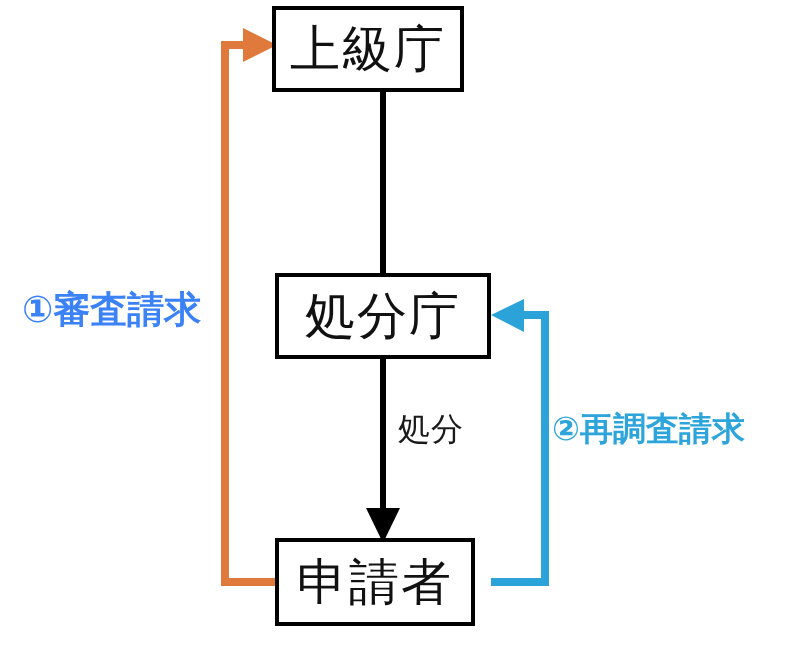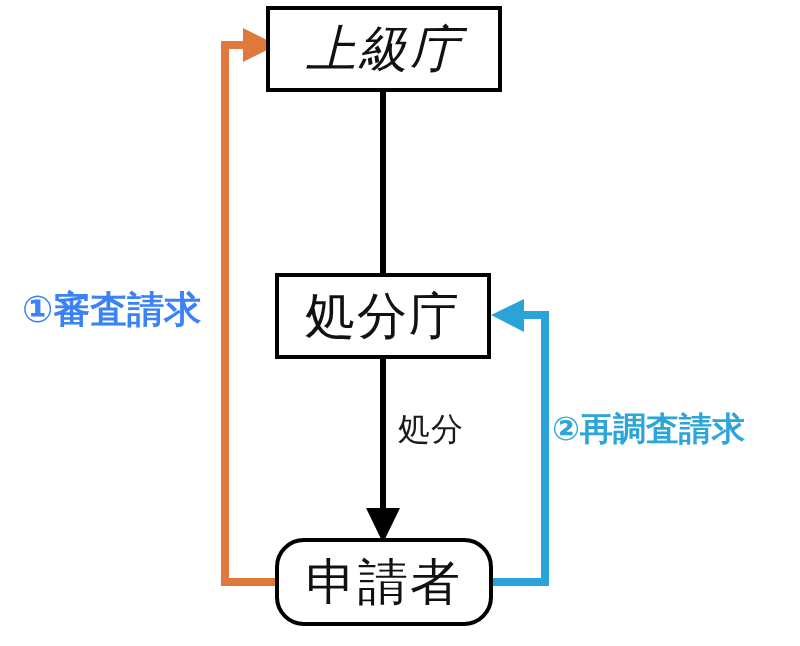--- a/index.html
+++ b/index.html
@@ -36,23 +36,23 @@
   }
   .node-label {
     font-family: "DejaVu Sans", "Liberation Sans", sans-serif;
     font-size: 50px;
     font-weight: 400;
     color: #111111;
     letter-spacing: 2px;
     line-height: 1;
     white-space: nowrap;
   }
-  #node-top    { left: 266px; top: 6px;   width: 236px; height: 86px; font-style: italic;  }
+  #node-top    { left: 272px; top: 6px;   width: 192px; height: 86px;  }
   #node-middle { left: 275px; top: 273px; width: 216px; height: 86px;  }
-  #node-bottom { left: 275px; top: 538px; width: 218px; height: 88px; border-radius: 29px;  }
+  #node-bottom { left: 275px; top: 538px; width: 200px; height: 88px;  }
 
   .edge-label {
     position: absolute;
     white-space: nowrap;
     line-height: 1;
     z-index: 4;
   }
   #label-review {
     left: 22px;
     top: 291px;

